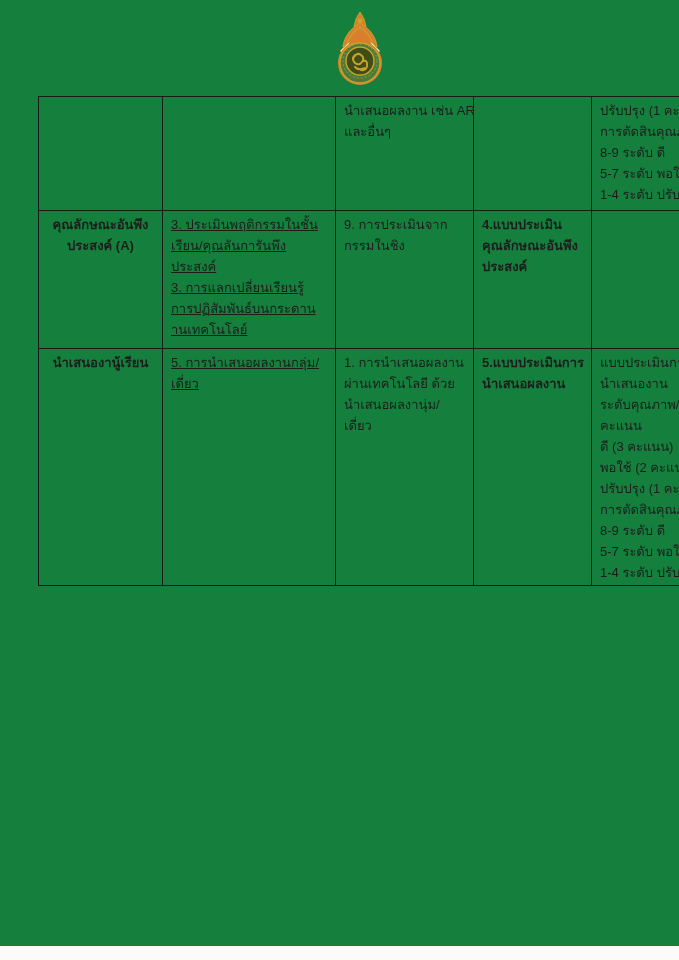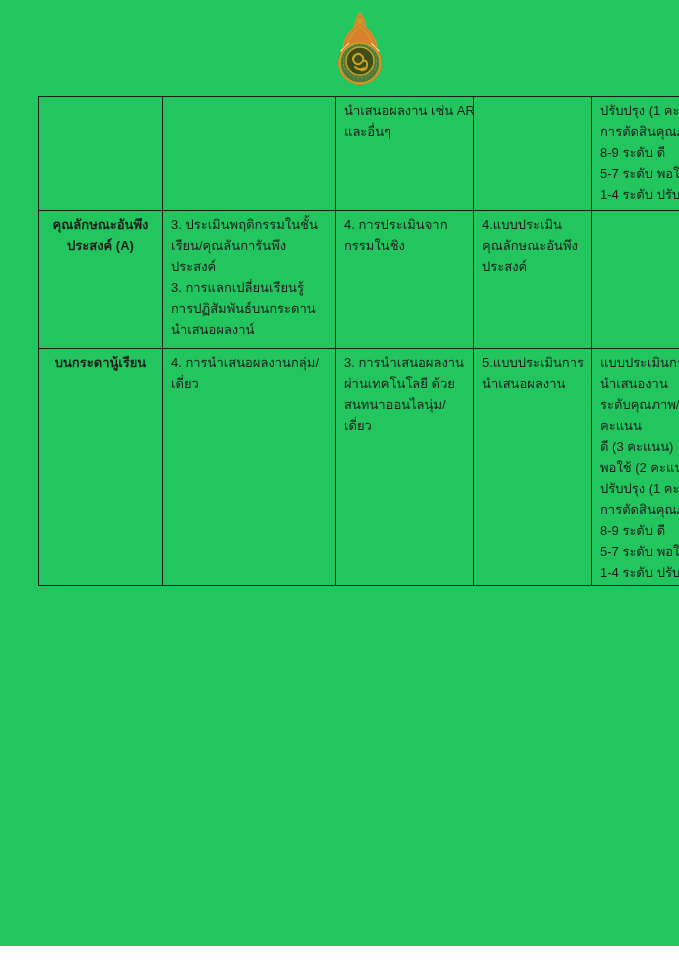--- a/index.html
+++ b/index.html
@@ -11,21 +11,21 @@
     width: 679px;
     height: 960px;
     position: relative;
     font-family: "Liberation Sans", "DejaVu Sans", sans-serif;
     color: #1c1c1c;
     overflow: hidden;
   }
   .page {
     position: absolute;
     inset: 0;
-    background: #22c55e;
+    background: #15803d;
   }
   .logo {
     position: absolute;
     left: 330px;
     top: 11px;
     width: 60px;
     height: 77px;
   }
   .logo svg { display: block; width: 100%; height: 100%; }
 
@@ -49,23 +49,23 @@
     text-align: center;
     font-weight: bold;
     padding-left: 4px;
     padding-right: 4px;
   }
   td.v-center {
     vertical-align: middle;
   }
   .ln { white-space: nowrap; }
   .c0 { width: 107px; }
-  .c1 { width: 156px; }
+  .c1 { width: 156px; text-decoration: underline; }
   .c2 { width: 121px; }
-  .c3 { width: 101px; }
+  .c3 { width: 101px; font-weight: bold; }
   .c4 { width: 117px; }
   .r0 { height: 114px; }
   .r1 { height: 138px; }
   .r2 { height: 230px; }
 
   .bottom-strip {
     position: absolute;
     left: 0;
     bottom: 0;
     width: 679px;
@@ -122,45 +122,45 @@
       <td class="c0 head-cell v-center">
         <div class="ln">คุณลักษณะอันพึง</div>
         <div class="ln">ประสงค์ (A)</div>
       </td>
       <td class="c1">
         <div class="ln">3. ประเมินพฤติกรรมในชั้น</div>
         <div class="ln">เรียน/คุณลันการันพึง</div>
         <div class="ln">ประสงค์</div>
         <div class="ln">3. การแลกเปลี่ยนเรียนรู้</div>
         <div class="ln">การปฏิสัมพันธ์บนกระดาน</div>
-        <div class="ln">นำเสนอผลงาน์</div>
+        <div class="ln">านเทคโนโลย์</div>
       </td>
       <td class="c2">
-        <div class="ln">4. การประเมินจาก</div>
+        <div class="ln">9. การประเมินจาก</div>
         <div class="ln">กรรมในชิง</div>
       </td>
       <td class="c3">
         <div class="ln">4.แบบประเมิน</div>
         <div class="ln">คุณลักษณะอันพึง</div>
         <div class="ln">ประสงค์</div>
       </td>
       <td class="c4"></td>
     </tr>
     <tr class="r2">
       <td class="c0 head-cell">
-        <div class="ln">บนกระดานู้เรียน</div>
+        <div class="ln">นำเสนองานู้เรียน</div>
       </td>
       <td class="c1">
-        <div class="ln">4. การนำเสนอผลงานกลุ่ม/</div>
+        <div class="ln">5. การนำเสนอผลงานกลุ่ม/</div>
         <div class="ln">เดี่ยว</div>
       </td>
       <td class="c2">
-        <div class="ln">3. การนำเสนอผลงาน</div>
+        <div class="ln">1. การนำเสนอผลงาน</div>
         <div class="ln">ผ่านเทคโนโลยี ด้วย</div>
-        <div class="ln">สนทนาออนไลนุ่ม/</div>
+        <div class="ln">นำเสนอผลงานุ่ม/</div>
         <div class="ln">เดี่ยว</div>
       </td>
       <td class="c3">
         <div class="ln">5.แบบประเมินการ</div>
         <div class="ln">นำเสนอผลงาน</div>
       </td>
       <td class="c4">
         <div class="ln">แบบประเมินการ</div>
         <div class="ln">นำเสนองาน</div>
         <div class="ln">ระดับคุณภาพ/ระดับ</div>

